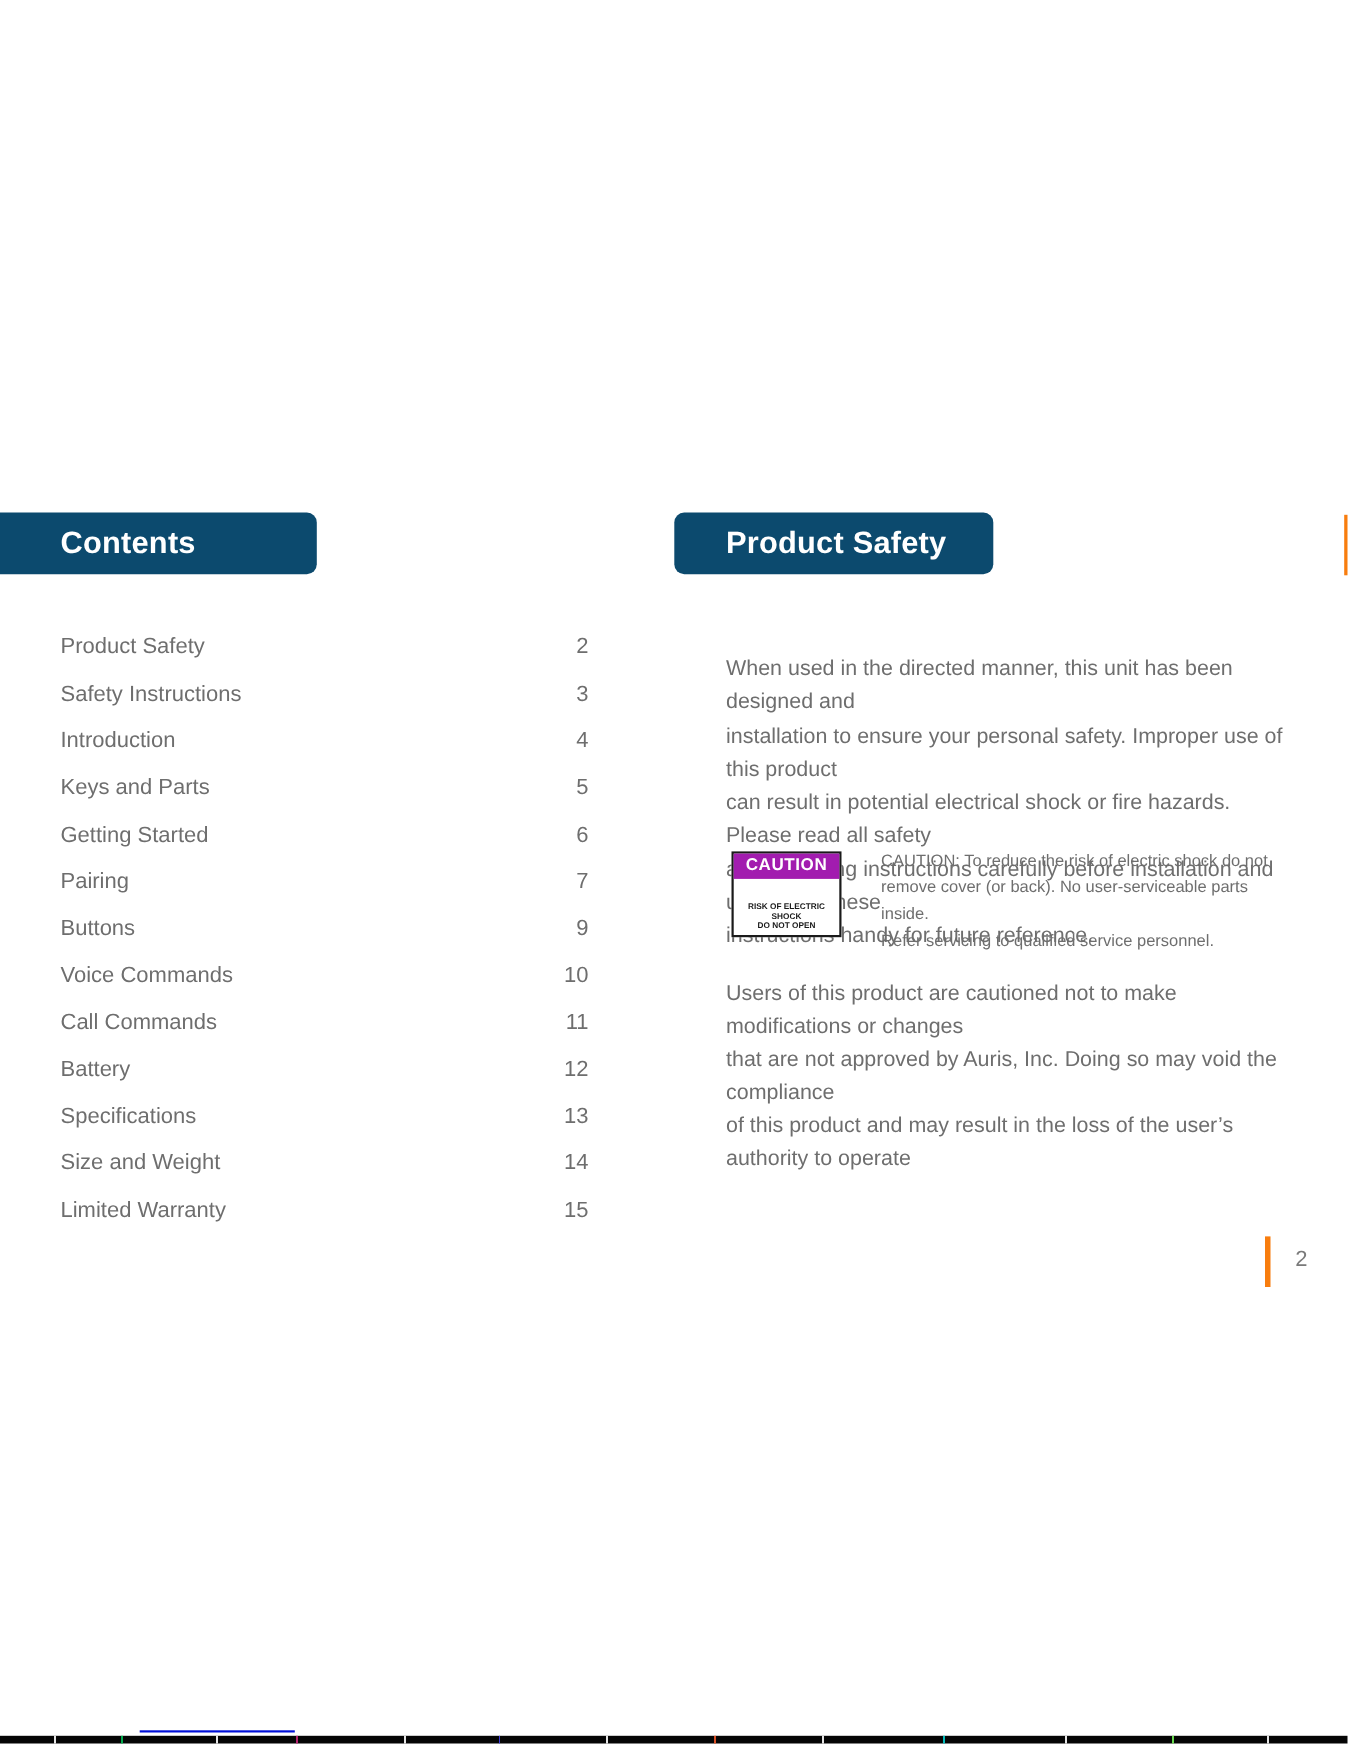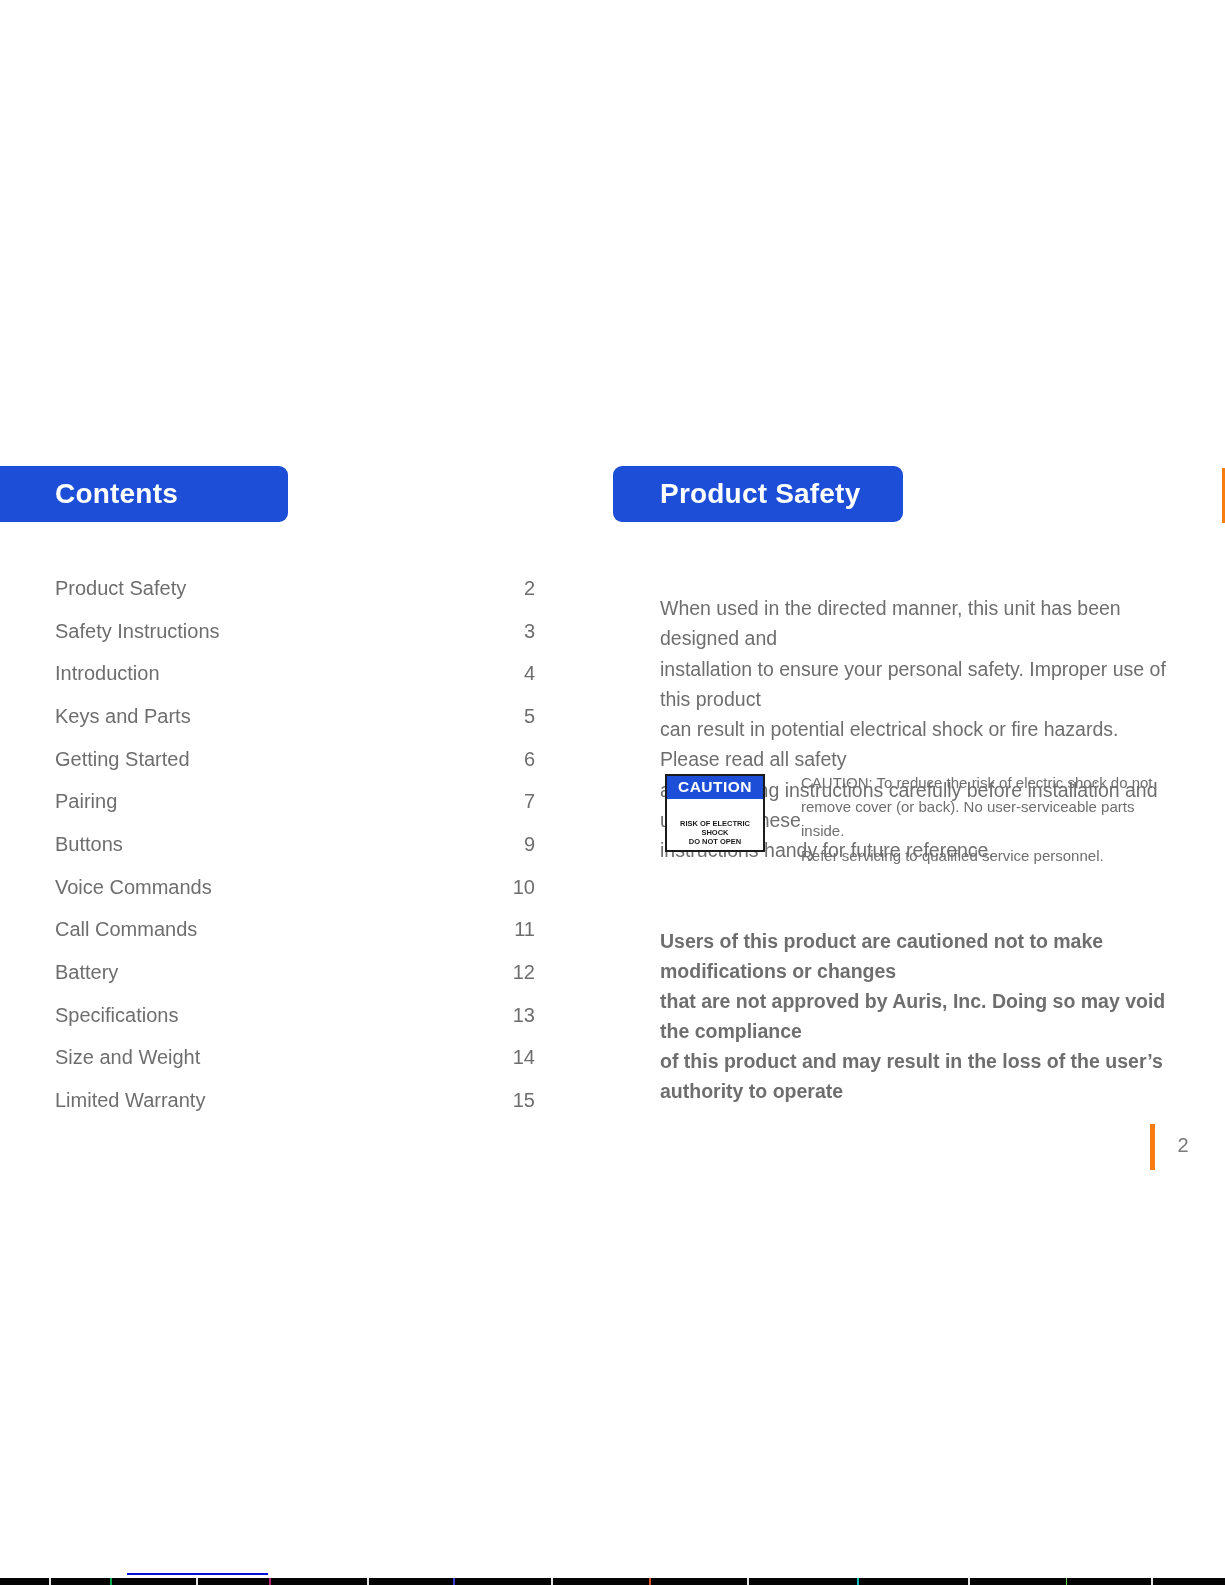--- a/index.html
+++ b/index.html
@@ -7,21 +7,21 @@
   body {
     width: 1225px; height: 1585px;
     font-family: "Liberation Sans", "DejaVu Sans", sans-serif;
     position: relative; overflow: hidden;
   }
   .page { position: absolute; inset: 0; width: 1225px; height: 1585px; background: #ffffff; }
 
   
   .badge {
     position: absolute; top: 466px; height: 56px;
-    background: #1d4ed8; color: #ffffff;
+    background: #0c4a6e; color: #ffffff;
     font-size: 28px; font-weight: bold;
     display: flex; align-items: center;
     letter-spacing: 0.2px;
   }
   .badge-contents {
     left: 0; width: 288px;
     border-radius: 0 9px 9px 0;
     padding-left: 55px;
   }
   .badge-product-safety {
@@ -44,34 +44,34 @@
     display: flex; justify-content: space-between; align-items: center;
   }
   .toc-page { color: #6e6e6e; }
 
   
   .right-col {
     position: absolute; left: 660px; width: 522px;
     color: #6e6e6e; font-size: 19.5px;
   }
   .para-1 { top: 573px; line-height: 30.3px; margin-top: 20px; }
-  .para-2 { top: 926px; line-height: 30px; font-weight: bold; }
+  .para-2 { top: 888px; line-height: 30px; }
 
   
   .caution-row {
     position: absolute; left: 665px; top: 771px; width: 517px;
     display: flex; align-items: flex-start;
   }
   .caution-label {
     width: 100px; flex: 0 0 100px;
     border: 2px solid #1a1a1a; background: #ffffff;
     margin-top: 3px;
   }
   .caution-label-top {
-    background: #1d4ed8; color: #ffffff;
+    background: #a21caf; color: #ffffff;
     font-weight: bold; font-size: 15.5px; text-align: center;
     padding: 2px 0 3px 0; letter-spacing: 0.5px;
   }
   .caution-label-bottom {
     color: #1a1a1a; font-weight: bold; font-size: 7.5px;
     text-align: center; padding: 20px 1px 4px 1px; line-height: 9px;
   }
   .caution-text {
     margin-left: 36px; width: 378px;
     color: #6e6e6e; font-size: 15px; line-height: 24.2px;

